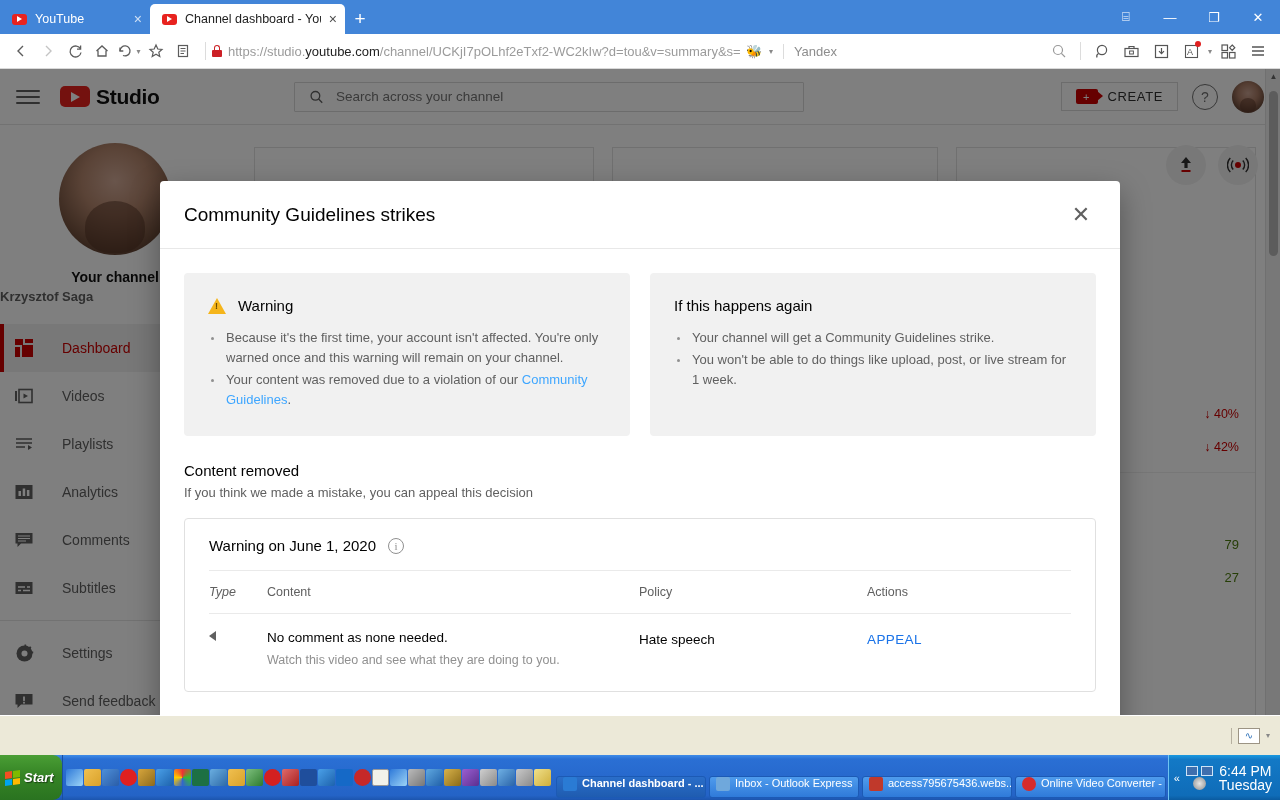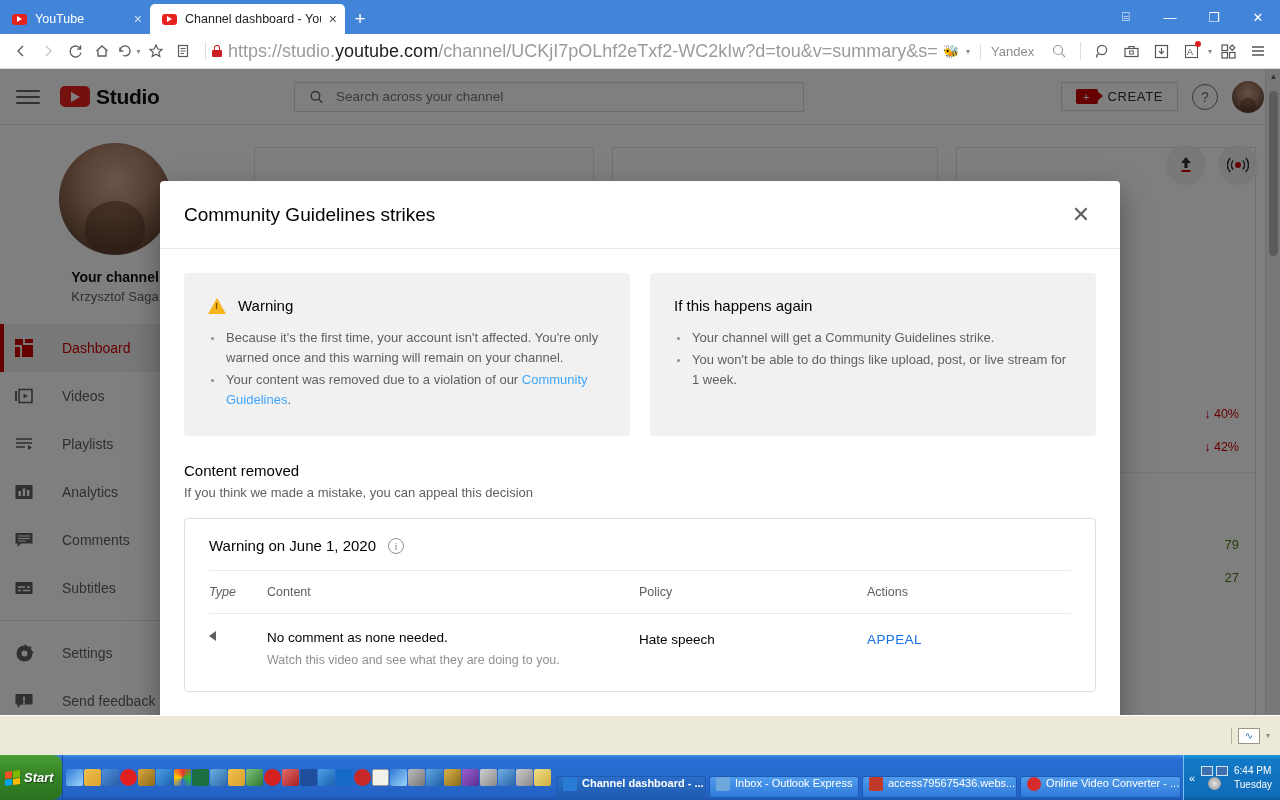--- a/index.html
+++ b/index.html
@@ -62,21 +62,21 @@
     flex: 1; display: flex; align-items: center; height: 26px;
     margin-left: 8px; gap: 6px; min-width: 0;
   }
   #url-sep { width: 1px; height: 18px; background: #dcdcdc; flex: 0 0 auto; }
   .lock-icon {
     width: 10px; height: 12px; position: relative; flex: 0 0 auto;
   }
   .lock-icon .body { position: absolute; bottom: 0; width: 10px; height: 7px; background: #cc2026; border-radius: 1px; }
   .lock-icon .shackle { position: absolute; top: 0; left: 2px; width: 6px; height: 6px; border: 1.6px solid #cc2026; border-bottom: none; border-radius: 3px 3px 0 0; }
   #url-text {
-    font-size: 18px; color: #9b9b9b; white-space: nowrap;
+    font-size: 13px; color: #9b9b9b; white-space: nowrap;
     overflow: hidden; flex: 0 1 auto;
   }
   #url-text b { color: #222; font-weight: 400; }
   .bee-icon { font-size: 13px; flex: 0 0 auto; }
   .caret { font-size: 8px; color: #888; flex: 0 0 auto; }
   #search-engine {
     font-size: 13px; color: #8d8d8d; padding-left: 10px; flex: 0 0 auto;
     border-left: 1px solid #dcdcdc; margin-left: 4px;
   }
   #toolbar-right { display: flex; align-items: center; gap: 2px; flex: 0 0 auto; }
@@ -142,21 +142,21 @@
 
   #studio-body { display: flex; height: 629px; }
   #studio-sidebar { width: 230px; padding-top: 18px; flex: 0 0 auto; background:#fff;}
   #chan-avatar {
     width: 112px; height: 112px; border-radius: 50%; margin: 0 auto 14px; overflow:hidden;
     background: radial-gradient(circle at 50% 34%, #d3ab98 0%, #b4866d 36%, #72503d 72%, #3c2720 100%);
     position: relative;
   }
   #chan-avatar::after{content:"";position:absolute;left:26px;top:58px;width:60px;height:52px;border-radius:50% 50% 42% 42%;background:rgba(80,48,34,.5);}
   #chan-title { text-align: center; font-size: 14px; font-weight: 700; color: #111; }
-  #chan-sub { text-align: center; font-size: 13px; color: #606060; margin-top: 4px; margin-bottom: 20px;}
+  #chan-sub { text-align: left; font-size: 13px; color: #606060; margin-top: 4px; margin-bottom: 20px; font-weight: bold;}
   .side-item {
     height: 48px; display: flex; align-items: center; gap: 26px;
     padding-left: 12px; font-size: 14px; color: #606060; cursor: pointer; position: relative;
   }
   .side-item.active { color: #c00; font-weight: 500; background: #f0f0f0; }
   .side-item.active::before {
     content: ""; position: absolute; left: 0; top: 0; bottom: 0; width: 4px; background: #c00;
   }
   .side-icon { width: 24px; height: 24px; flex: 0 0 auto; display:flex; align-items:center; justify-content:center; }
   .side-divider { height: 1px; background: #e5e5e5; margin: 8px 0; }
@@ -297,21 +297,21 @@
     gap: 5px; padding: 0 6px; color: #fff; font-size: 11px; cursor: pointer;
     white-space: nowrap; overflow: hidden; flex: 0 1 auto;
   }
   .task-btn.active { background: linear-gradient(180deg,#2a6ec9 0%,#1f5cb0 100%); font-weight: 700; }
   .task-ico { width: 14px; height: 14px; border-radius: 2px; flex: 0 0 auto; }
   #tray {
     display: flex; align-items: center; gap: 6px; padding: 0 8px 0 5px;
     background: linear-gradient(180deg,#1a9ae0 0%,#1379c6 10%,#0f6cb8 90%,#0a5ba0 100%);
     border-left: 1px solid #6fc3f2; flex: 0 0 auto;
   }
-  #tray-time { color: #fff; font-size: 10px; line-height: 14px; }
+  #tray-time { color: #fff; font-size: 14px; line-height: 14px; text-align: center; }
   #tray-chev { color: #fff; font-size: 11px; }
   #tray-icons { display: flex; flex-direction: column; gap: 1px; align-items:center;}
 </style>
 </head>
 <body>
 
 <div id="browser-tabbar">
   <div class="tab">
     <span class="yt-favicon"></span>
     <span class="tab-title">YouTube</span>

